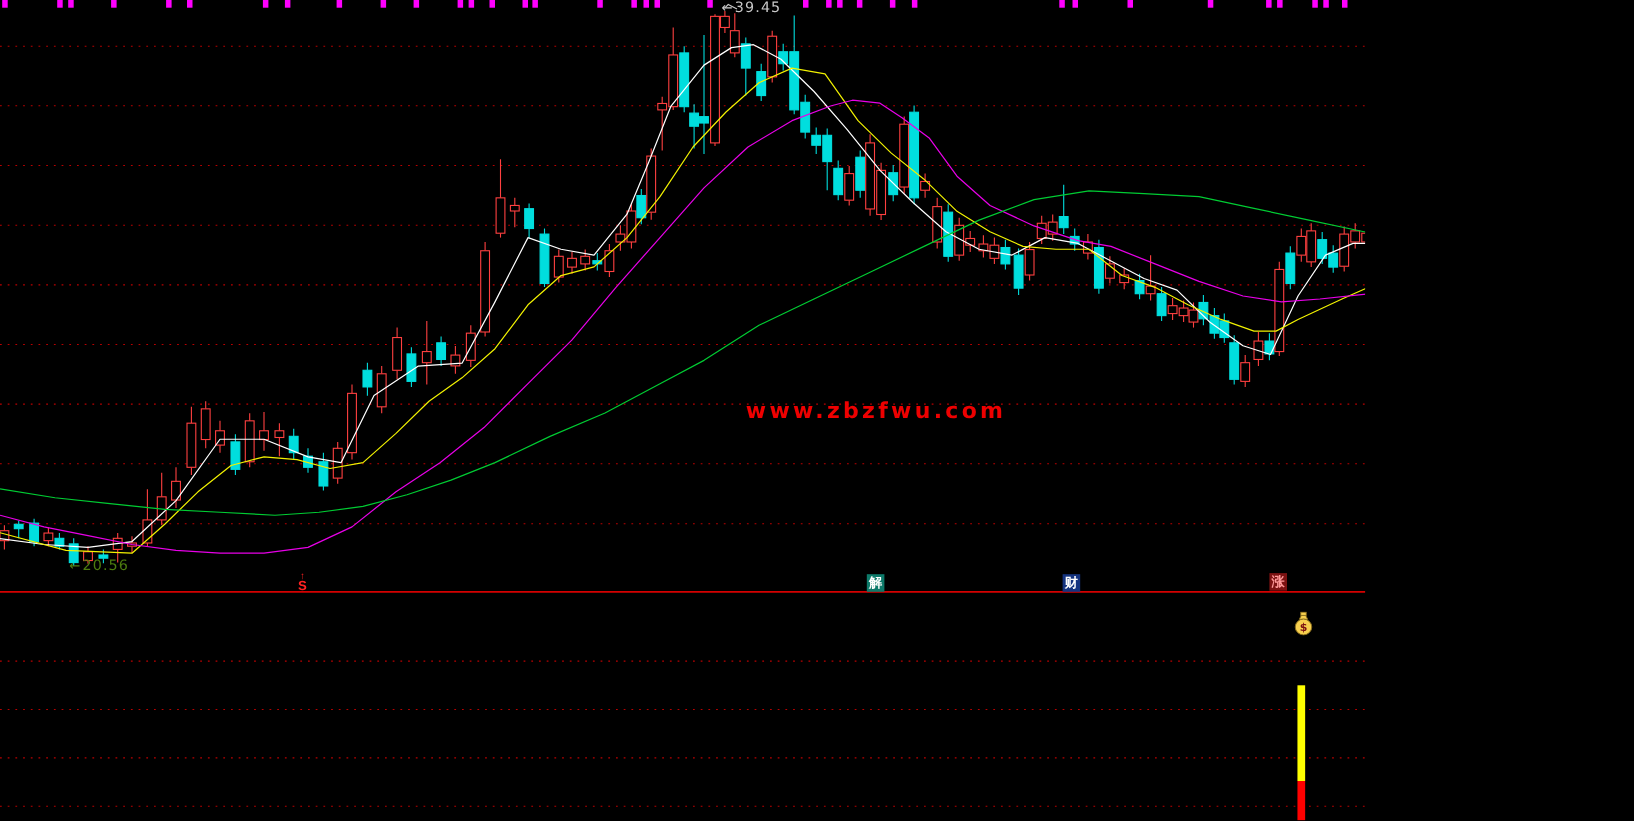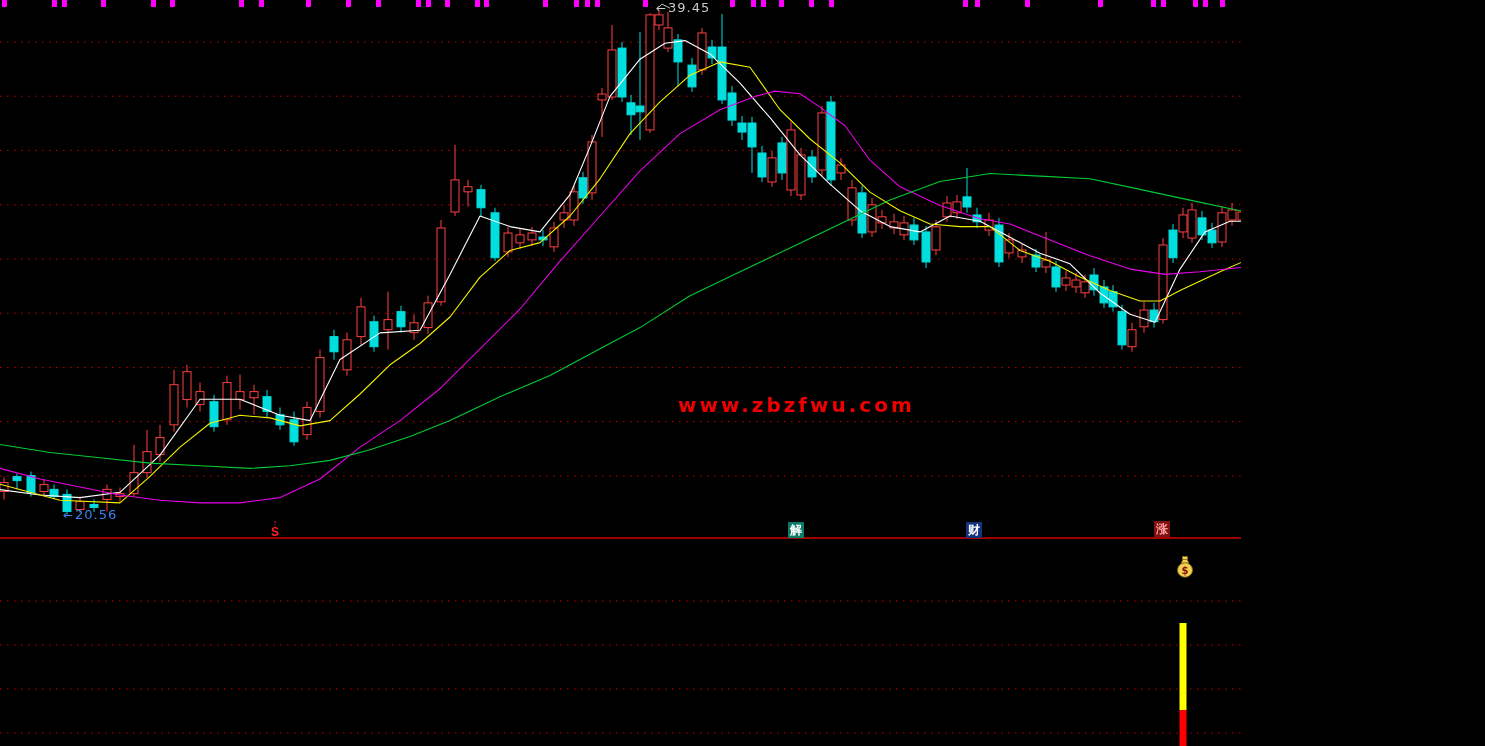--- a/index.html
+++ b/index.html
@@ -3,21 +3,21 @@
 <meta charset="utf-8">
 <style>
   html,body{margin:0;padding:0;background:#000;}
   .screen{position:relative;width:1241px;height:746px;background:#000;overflow:hidden;
           font-family:"Liberation Sans","DejaVu Sans",sans-serif;}
   .screen svg.chart{position:absolute;left:0;top:0;}
   .overlay{position:absolute;white-space:nowrap;}
   .price-label{color:#c8c8c8;font-size:13px;font-family:"DejaVu Sans","Liberation Sans",sans-serif;letter-spacing:1px;}
   .price-label .arr{font-size:12px;margin-right:1px;}
   .watermark{color:#ee0000;font-weight:bold;font-size:20px;letter-spacing:3px;
-             font-family:"DejaVu Sans","Liberation Sans",sans-serif;margin-top:32px;}
+             font-family:"DejaVu Sans","Liberation Sans",sans-serif;}
   .sig{display:flex;flex-direction:column;align-items:center;line-height:1;}
   .sig .arrow-up{font-size:9px;line-height:6px;}
   .sig .glyph{font-size:12px;font-weight:bold;line-height:1;}
   .sig.boxed .glyph{width:16px;height:16px;display:flex;align-items:center;justify-content:center;}
 </style>
 </head>
 <body>
 
 <div class="screen">
   <svg class="chart" id="chart-svg" width="1485" height="746">
@@ -483,21 +483,21 @@
       <rect x="1378" y="0" width="5" height="7" fill="#ff00ff"></rect>
       <rect x="1390" y="0" width="5" height="7" fill="#ff00ff"></rect>
       <rect x="1416" y="0" width="5" height="7" fill="#ff00ff"></rect>
       <rect x="1430" y="0" width="5" height="7" fill="#ff00ff"></rect>
       <rect x="1446" y="0" width="5" height="7" fill="#ff00ff"></rect>
       <polyline points="659,7.1 662,4.1 670,8.1" fill="none" stroke="#c8c8c8" stroke-width="1"></polyline>
     </svg>
 
   <div class="overlay price-label" id="high-label" style="left: 656px; top: 0px; color: rgb(200, 200, 200);"><span class="arr">←</span><span>39.45</span></div>
 
-  <div class="overlay price-label" id="low-label" style="left: 63px; top: 507px; color: #3b82f6;"><span class="arr">←</span><span>20.56</span></div>
+  <div class="overlay price-label" id="low-label" style="left: 63px; top: 507px; color: #4d7c0f;"><span class="arr">←</span><span>20.56</span></div>
 
   <div class="overlay watermark" id="watermark" style="left: 678px; top: 361px; color: rgb(238, 0, 0);">www.zbzfwu.com</div>
 
   <div class="overlay sig" id="marker-s" style="left: 271px; top: 520px; color: rgb(255, 34, 34);">
       <span class="arrow-up">↑</span>
       <span class="glyph">S</span>
     </div>
 
   <div class="overlay sig boxed" id="marker-jie" style="left: 788px; top: 522px; color: rgb(255, 255, 255);">
       <span class="glyph" style="background: rgb(13, 122, 106);">解</span>

